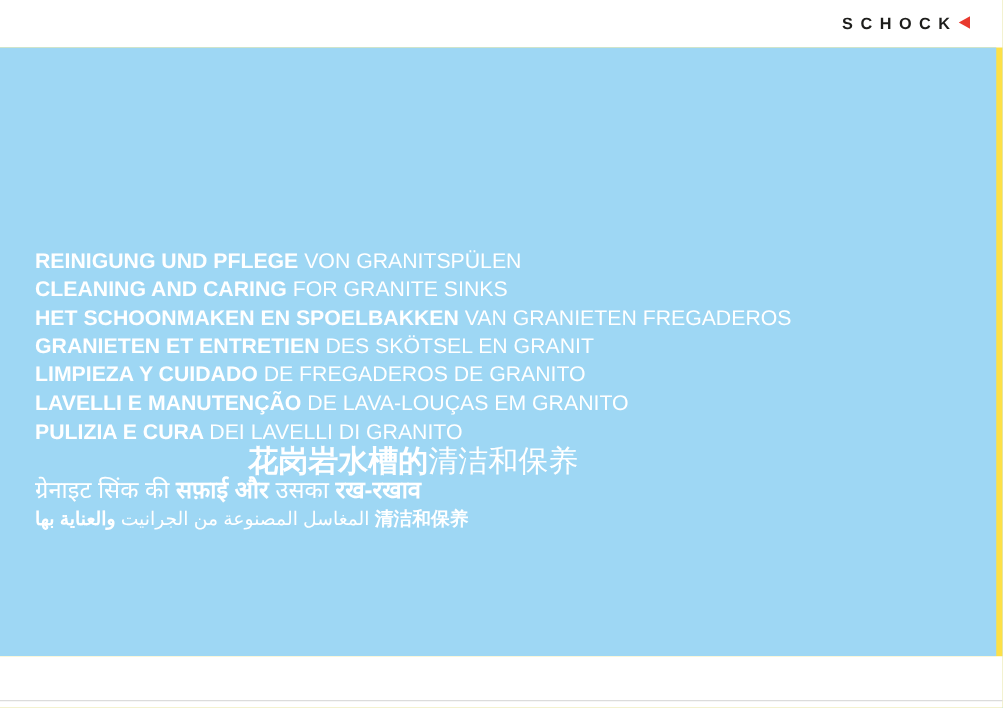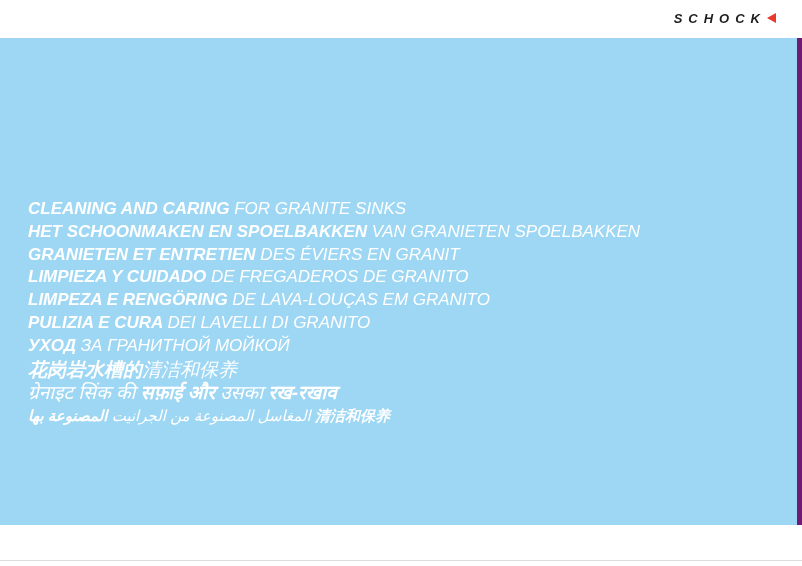--- a/index.html
+++ b/index.html
@@ -3,21 +3,21 @@
 <meta charset="utf-8">
 <style>
   html,body{margin:0;padding:0;}
   body{
     width:802px;height:566px;
     background:#ffffff;
     font-family:"Liberation Sans", sans-serif;
     overflow:hidden;
     position:relative;
   }
-  .page{width:802px;height:566px;position:relative;background:#701a75;font-style:italic;}
+  .page{width:802px;height:566px;position:relative;background:#fde047;}
 
   
   .header{
     height:38px;
     background:#ffffff;
     display:flex;
     align-items:center;
     justify-content:flex-end;
   }
   .logo{
@@ -57,21 +57,21 @@
     color:#ffffff;
   }
   .title-line{
     font-size:17px;
     line-height:22.8px;
     white-space:nowrap;
     color:#ffffff;
   }
   .title-line .b{font-weight:700;}
   .title-line .r{font-weight:400;}
-  .title-line.zh{font-size:19px;line-height:23px;}
+  .title-line.zh{font-size:24px;line-height:23px;text-align:center;}
   .title-line.hi{font-size:19px;line-height:23px;}
   .title-line.ar{
     font-size:15px;
     line-height:23px;
     direction:rtl;
     text-align:left;
   }
 
   
   .footer{
@@ -97,30 +97,30 @@
 
   <div class="header">
     <div class="logo">
       <span class="logo-text">SCHOCK</span>
       <span class="logo-tri"></span>
     </div>
   </div>
 
   <div class="cover">
     <div class="titles">
+        <div class="title-line de"><span class="b">REINIGUNG UND PFLEGE </span><span class="r">VON GRANITSPÜLEN</span></div>
         <div class="title-line en"><span class="b">CLEANING AND CARING </span><span class="r">FOR GRANITE SINKS</span></div>
-        <div class="title-line nl"><span class="b">HET SCHOONMAKEN EN SPOELBAKKEN </span><span class="r">VAN GRANIETEN SPOELBAKKEN</span></div>
-        <div class="title-line fr"><span class="b">GRANIETEN ET ENTRETIEN </span><span class="r">DES ÉVIERS EN GRANIT</span></div>
+        <div class="title-line nl"><span class="b">HET SCHOONMAKEN EN SPOELBAKKEN </span><span class="r">VAN GRANIETEN FREGADEROS</span></div>
+        <div class="title-line fr"><span class="b">GRANIETEN ET ENTRETIEN </span><span class="r">DES SKÖTSEL EN GRANIT</span></div>
         <div class="title-line es"><span class="b">LIMPIEZA Y CUIDADO </span><span class="r">DE FREGADEROS DE GRANITO</span></div>
-        <div class="title-line pt"><span class="b">LIMPEZA E RENGÖRING </span><span class="r">DE LAVA-LOUÇAS EM GRANITO</span></div>
+        <div class="title-line pt"><span class="b">LAVELLI E MANUTENÇÃO </span><span class="r">DE LAVA-LOUÇAS EM GRANITO</span></div>
         <div class="title-line it"><span class="b">PULIZIA E CURA </span><span class="r">DEI LAVELLI DI GRANITO</span></div>
-        <div class="title-line ru"><span class="b">УХОД </span><span class="r">ЗА ГРАНИТНОЙ МОЙКОЙ</span></div>
         <div class="title-line zh"><span class="b">花岗岩水槽的</span><span class="r">清洁和保养</span></div>
         <div class="title-line hi"><span class="r">ग्रेनाइट सिंक की </span><span class="b">सफ़ाई और </span><span class="r">उसका </span><span class="b">रख-रखाव</span></div>
-        <div class="title-line ar" dir="rtl"><span class="b">清洁和保养 </span><span class="r">المغاسل المصنوعة من الجرانيت </span><span class="b">المصنوعة بها</span></div>
+        <div class="title-line ar" dir="rtl"><span class="b">清洁和保养 </span><span class="r">المغاسل المصنوعة من الجرانيت </span><span class="b">والعناية بها</span></div>
       </div>
   </div>
 
   <div class="footer">
     <div class="footer-divider"></div>
   </div>
 
 </div>
 
 </body></html>

